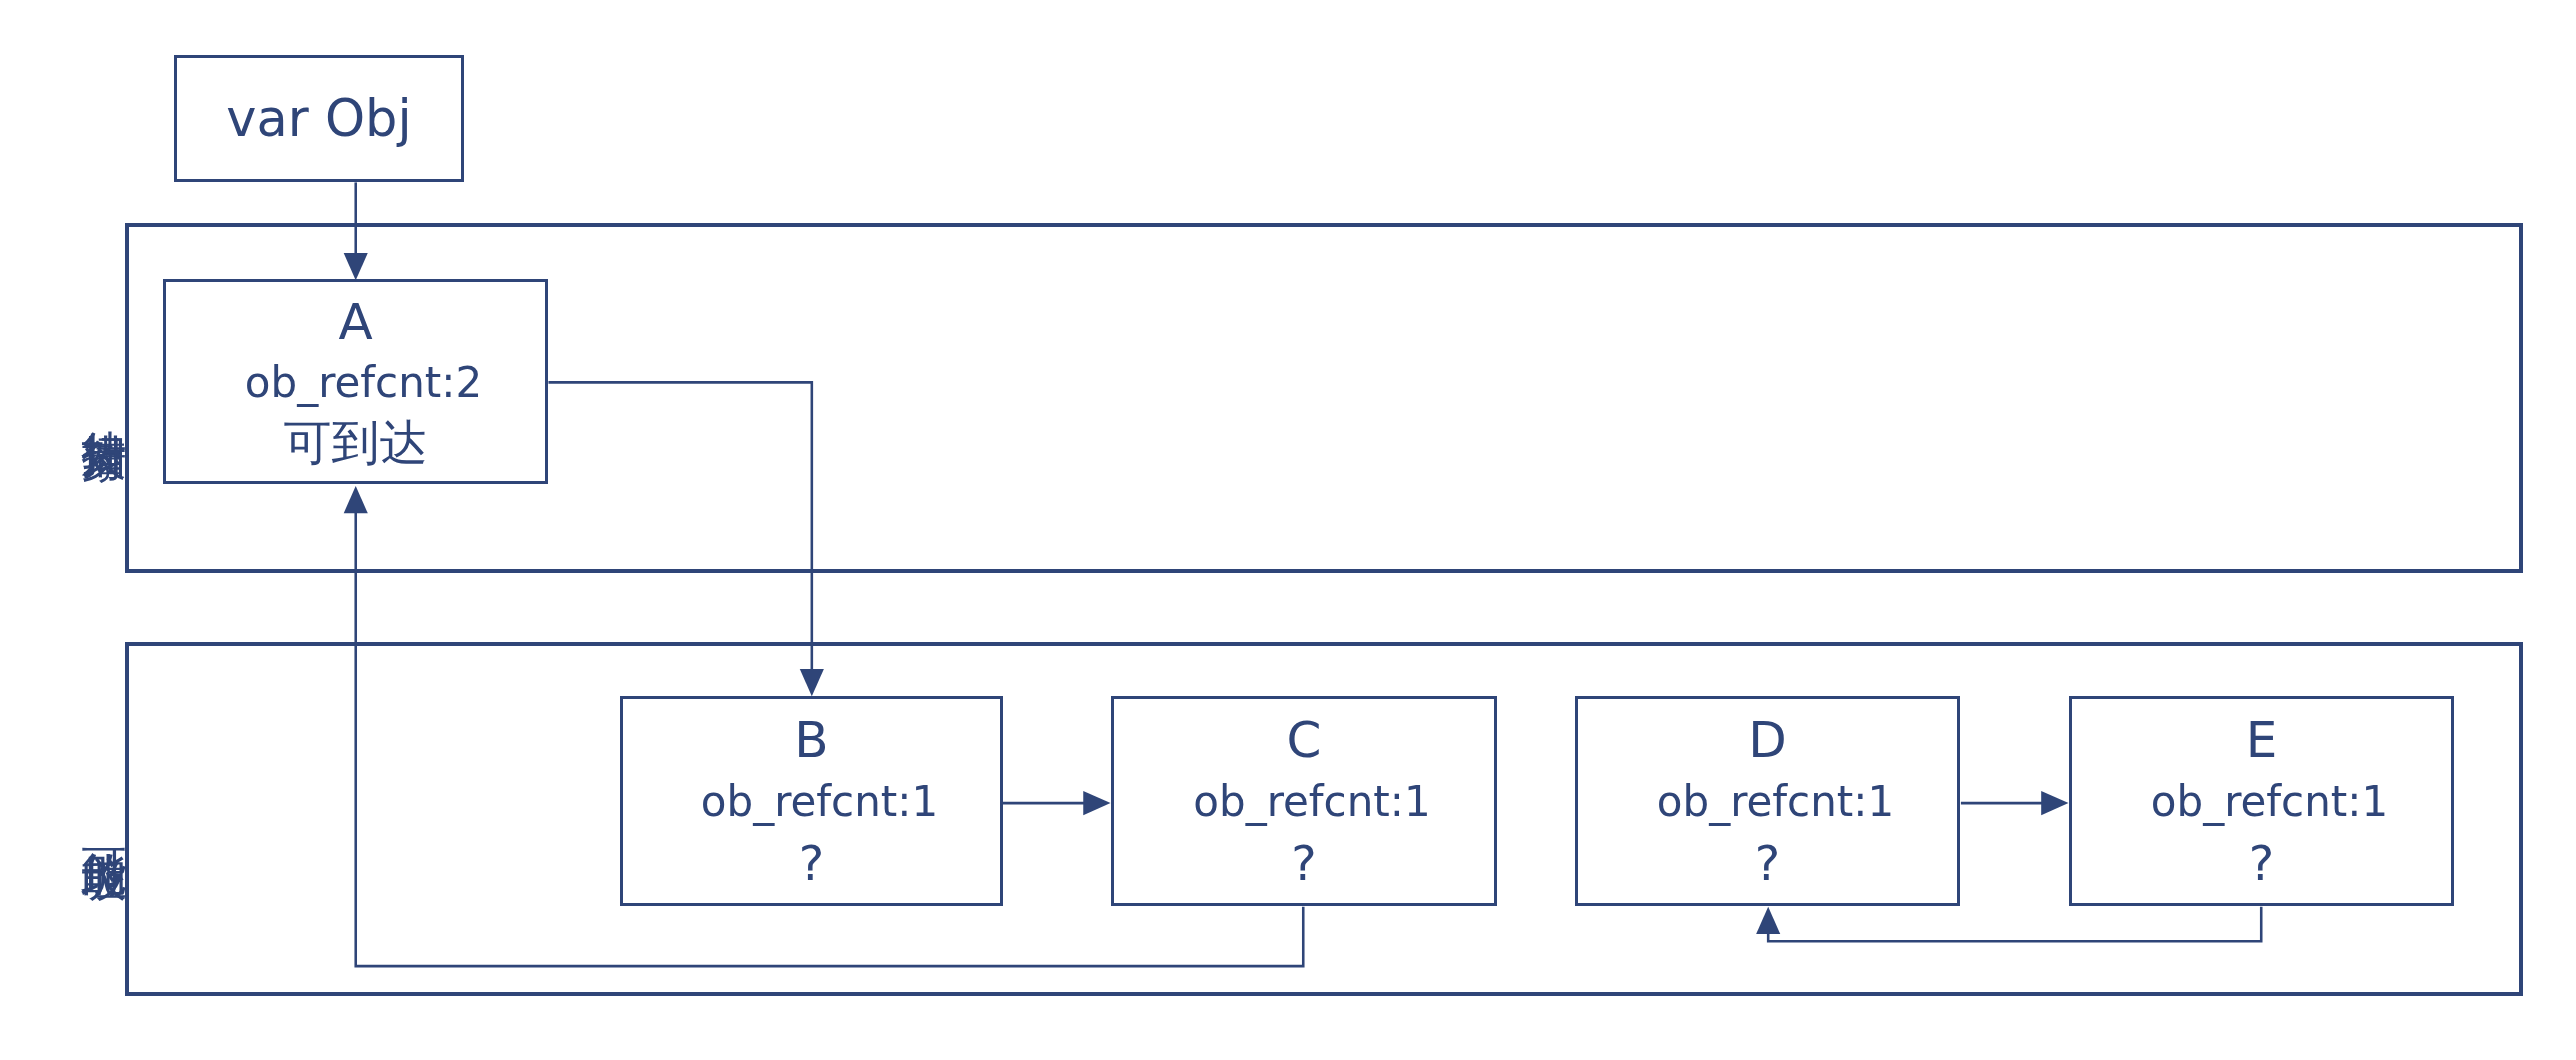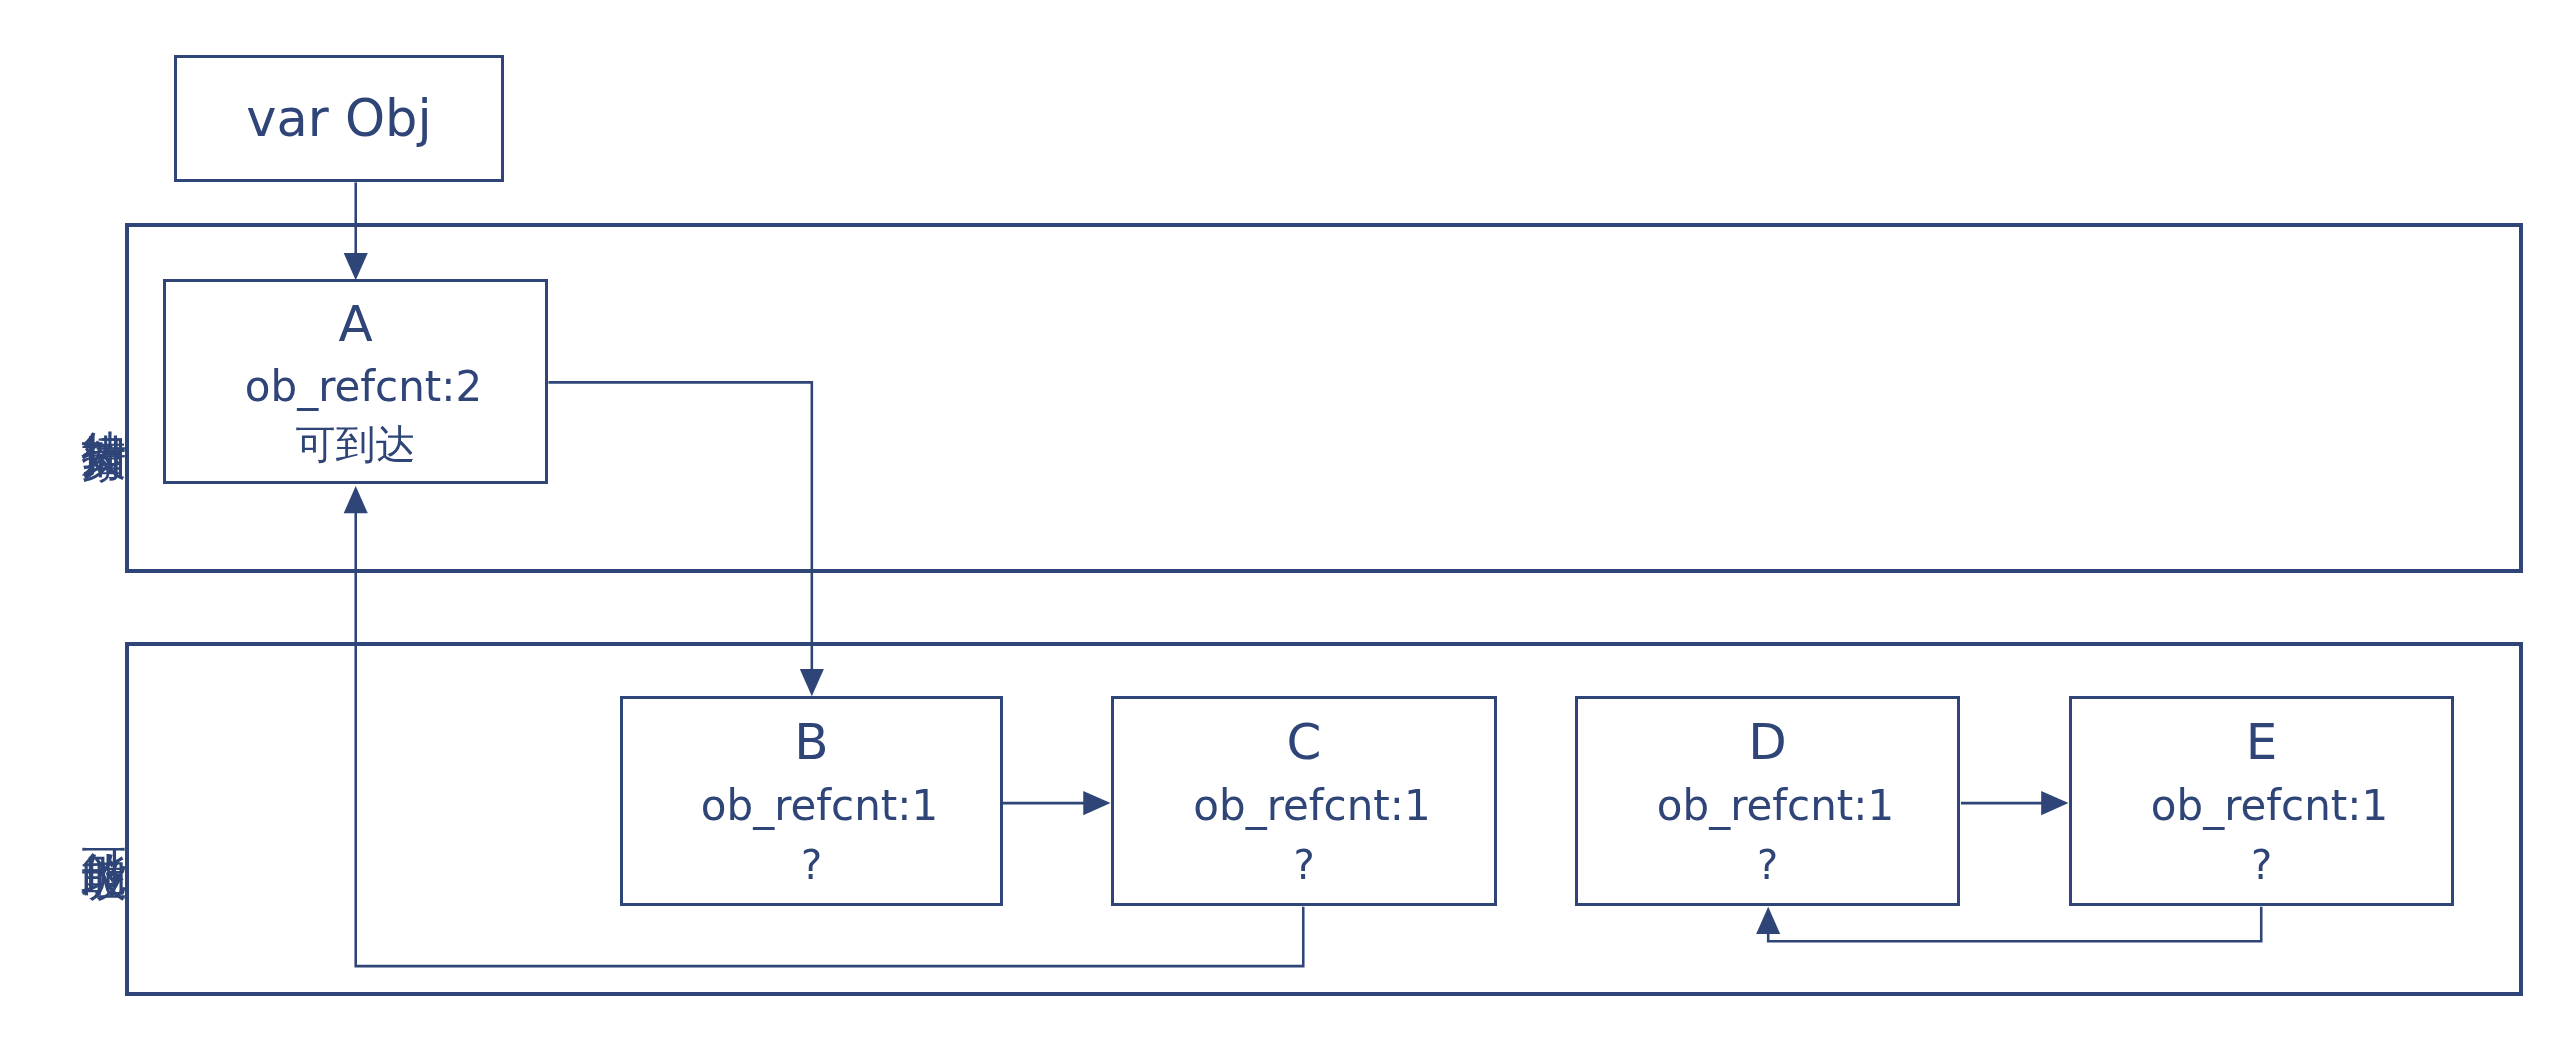--- a/index.html
+++ b/index.html
@@ -60,34 +60,34 @@
     display: flex;
     flex-direction: column;
     align-items: center;
     justify-content: space-evenly;
     z-index: 2;
     text-align: center;
   }
   .var-obj { font-size: 51px; justify-content: center; }
   .node .node-title  { font-size: 50px; line-height: 1; }
   .node .node-refcnt { font-size: 42px; line-height: 1; margin-left: 16px; }
-  .node .node-status { font-size: 40px; line-height: 1; }
+  .node .node-status { font-size: 48px; line-height: 1; }
 </style>
 </head>
 <body>
 
 <div class="canvas">
 
   <div class="zone" style="left:125px; top:223px; width:2398px; height:350px;"></div>
   <div class="zone" style="left:125px; top:642px; width:2398px; height:354px;"></div>
 
   <div class="zone-label" style="left:71px; top:283px; width:56px; height:234px;">待扫描对象</div>
   <div class="zone-label" style="left:71px; top:702px; width:56px; height:234px;">可能的垃圾</div>
 
-  <div class="box var-obj" style="left:174px; top:55px; width:330px; height:127px;align-items:center;">
+  <div class="box var-obj" style="left:174px; top:55px; width:290px; height:127px;align-items:center;">
     <span>var Obj</span>
   </div>
 
   <div class="box node" style="left:163px; top:279px; width:385px; height:205px;">
     <span class="node-title">A</span>
     <span class="node-refcnt">ob_refcnt:2</span>
     <span class="node-status">可到达</span>
   </div>
 
   <div class="box node" style="left:620px; top:696px; width:383px; height:210px;">

